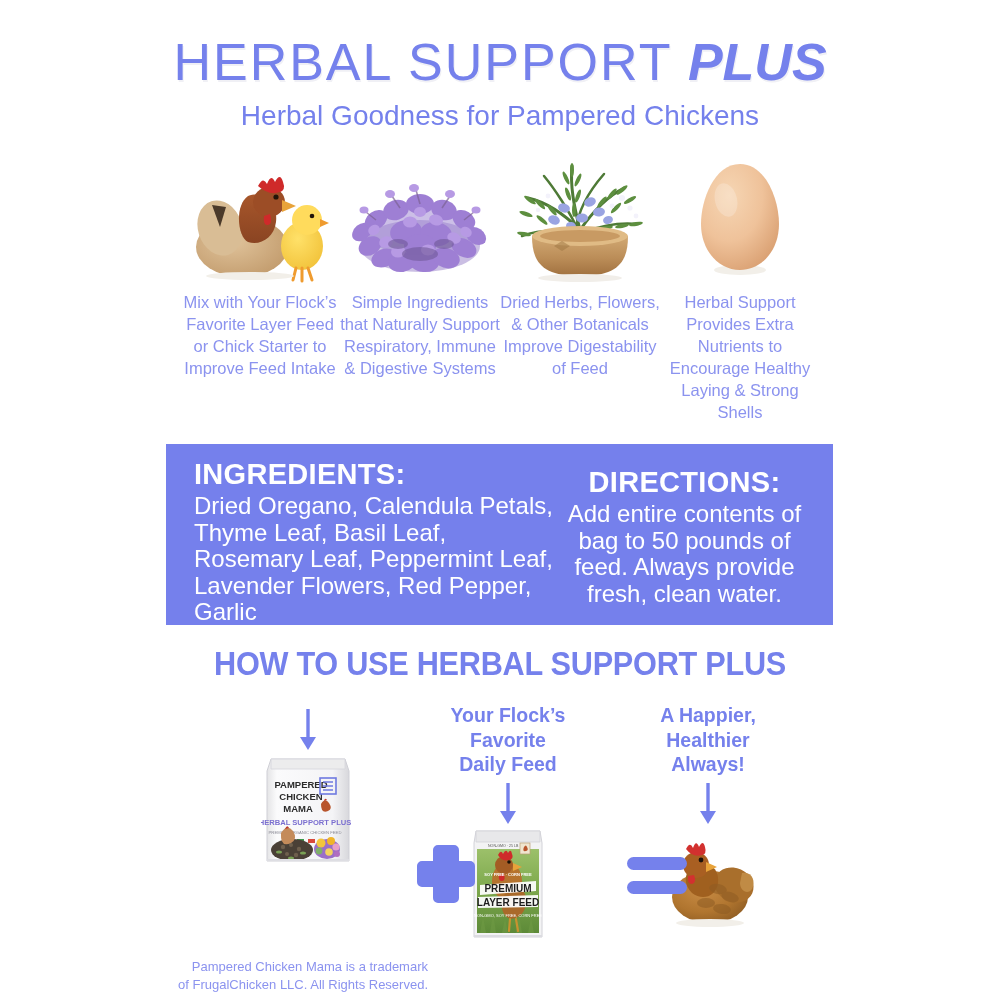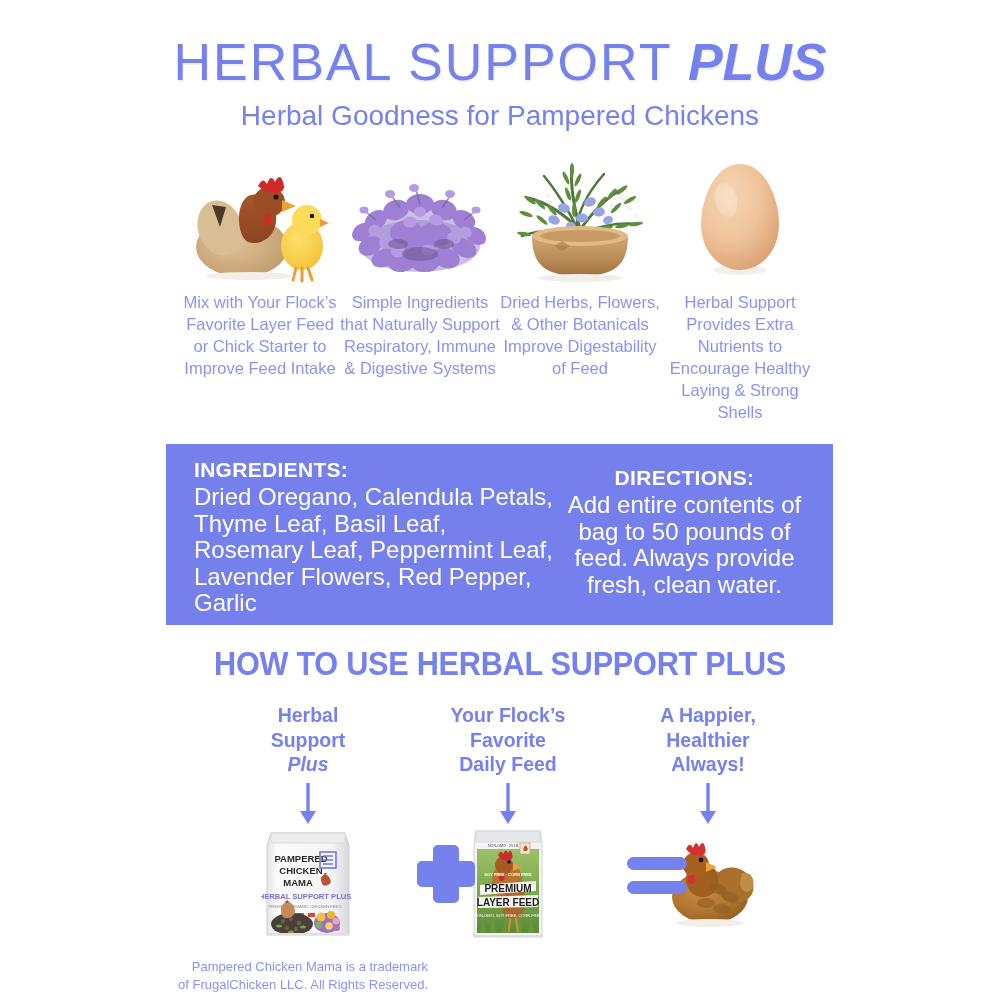--- a/index.html
+++ b/index.html
@@ -53,21 +53,21 @@
   .band{
     position:absolute;left:166px;top:444px;width:667px;height:181px;
     background:#7580ec;
     color:#ffffff;
   }
   .band-inner{display:flex;height:100%;}
   .ingredients{flex:0 0 388px;padding:14px 0 0 28px;box-sizing:border-box;}
   .directions{flex:1;padding:22px 26px 0 8px;box-sizing:border-box;text-align:center;}
   .band h3{
     margin:0 0 2px 0;
-    font-size:21px;
+    font-size:29px;
     font-weight:bold;
     letter-spacing:0.3px;
   }
   .band p{
     margin:0;
     font-size:24px;
     line-height:26.5px;
     font-weight:400;
   }
 
@@ -334,25 +334,20 @@
         <p>Add entire contents of bag to 50 pounds of feed. Always provide fresh, clean water.</p>
       </div>
     </div>
   </div>
 
   <div class="howto-title">HOW TO USE HERBAL SUPPORT PLUS</div>
 
   <div class="steps">
 
     <div class="step step-1">
-      <div class="step-label">
-        <span>Herbal</span><br>
-        <span>Support</span><br>
-        <span class="ital">Plus</span>
-      </div>
       <svg class="arrow" width="22" height="42" viewBox="0 0 22 42">
         <path d="M11 0 L11 30" stroke="#7581ec" stroke-width="3.4" fill="none"></path>
         <path d="M3 28 L11 41 L19 28 Z" fill="#7581ec"></path>
       </svg>
       <svg class="step-art" width="94" height="110" viewBox="0 0 94 110">
         <defs>
           <linearGradient id="bagA" x1="0" y1="0" x2="1" y2="0">
             <stop offset="0%" stop-color="#e4e4e6"></stop>
               <stop offset="12%" stop-color="#fbfbfc"></stop>
             <stop offset="80%" stop-color="#f4f4f6"></stop>

